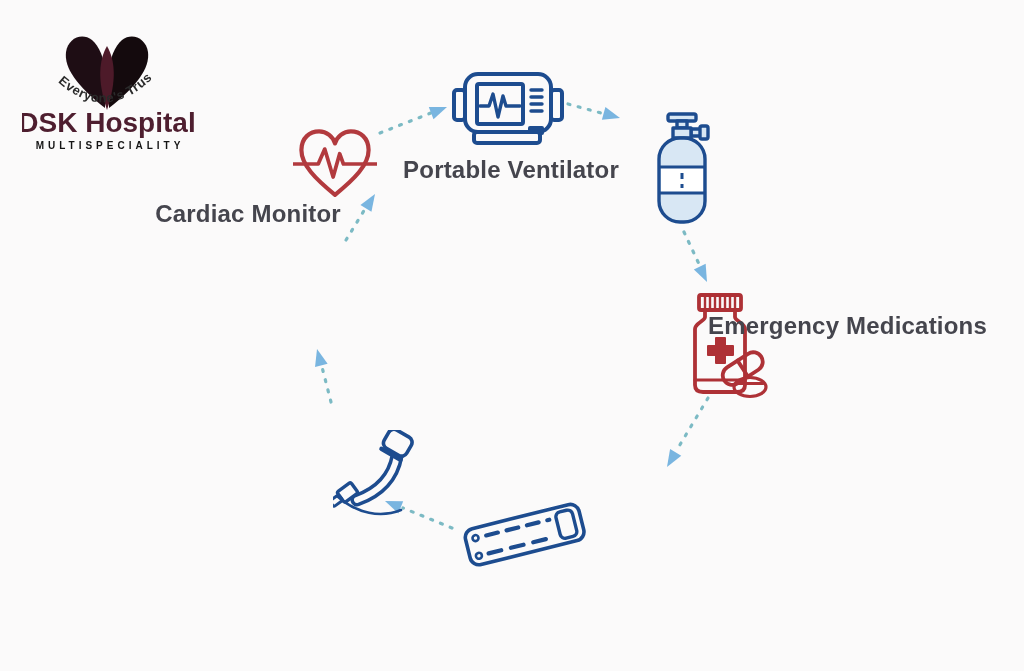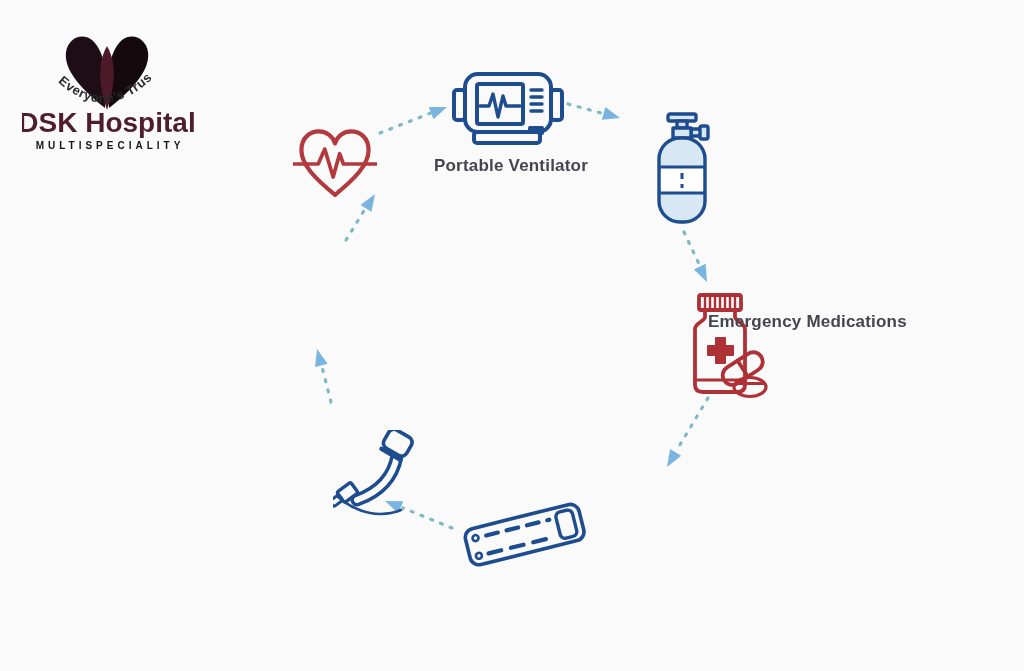--- a/index.html
+++ b/index.html
@@ -9,21 +9,21 @@
   }
   .canvas{
     position:relative;
     width:1024px;height:671px;
     background:#fbfafa;
     overflow:hidden;
   }
   .abs{position:absolute;}
   .item-label{
     position:absolute;
-    font-size:17px;
+    font-size:24px;
     font-weight:bold;
     color:#45454d;
     white-space:nowrap;
     letter-spacing:.2px;
   }
   .centered{transform:translateX(-50%);}
   svg{display:block;}
   .logo-tagline{
     font-size:13px;font-weight:600;fill:#2a2a2a;letter-spacing:.5px;
   }
@@ -75,20 +75,21 @@
       <polygon points="0,0 -17,-6.5 -17,6.5" transform="translate(375,194) rotate(-57.8)"></polygon>
     </g>
   </svg>
 
   <svg class="abs" style="left:293px;top:123px;" width="84" height="82" viewBox="0 0 90 82">
     <g stroke="#b23a3e" stroke-width="4.5" fill="none" stroke-linecap="round" stroke-linejoin="round">
       <path d="M45,74 C24,57 9,42 9,26 C9,13 18,6 28,6 C36,6 43,12 45,19 C47,12 54,6 62,6 C72,6 81,13 81,26 C81,42 66,57 45,74 Z"></path>
       <polyline points="0,41 27,41 34,25 43,55 50,30 54,41 90,41" stroke-width="4"></polyline>
     </g>
   </svg>
+  <div class="item-label centered" style="left:248px;top:200px;">Cardiac Monitor</div>
 
   <svg class="abs" style="left:452px;top:70px;" width="112" height="78" viewBox="0 0 112 78">
     <g stroke="#1d4c8f" stroke-width="4" fill="none" stroke-linecap="round" stroke-linejoin="round">
       <rect x="2" y="20" width="11" height="30" rx="3"></rect>
       <rect x="99" y="20" width="11" height="30" rx="3"></rect>
       <rect x="13" y="4" width="86" height="58" rx="13" fill="#fbfafa"></rect>
       <rect x="25" y="14" width="46" height="40" rx="2"></rect>
       <polyline points="28,36 37,36 41,24 46,47 51,26 54,36 68,36" stroke-width="3.4"></polyline>
       <g stroke-width="3.4">
         <line x1="79" y1="20" x2="90" y2="20"></line>

